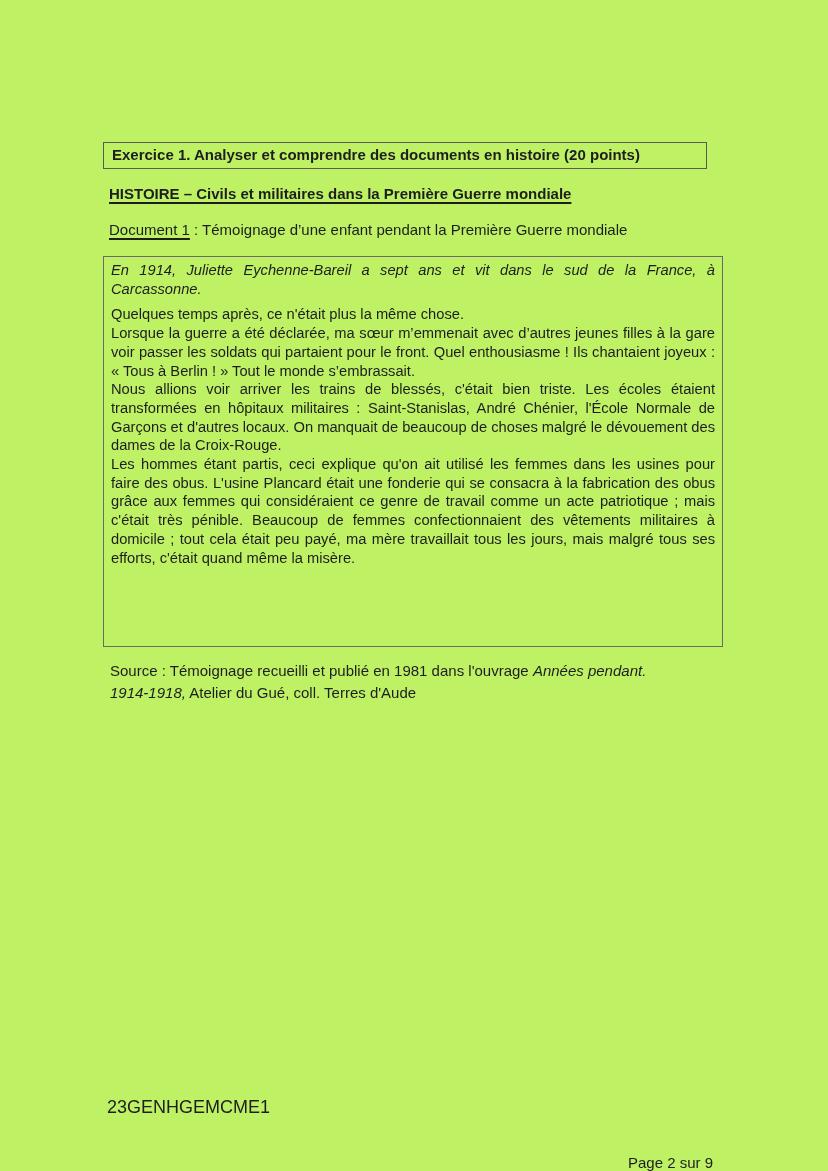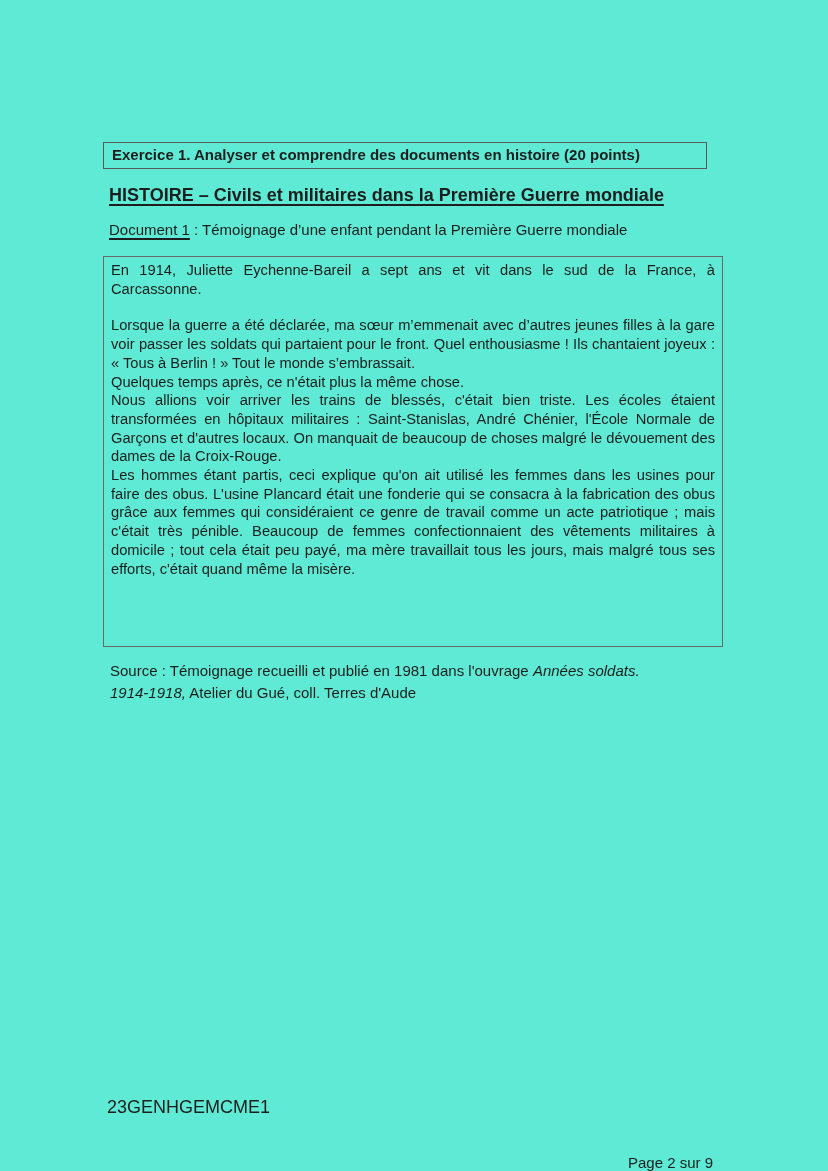--- a/index.html
+++ b/index.html
@@ -1,20 +1,20 @@
 <!DOCTYPE html>
 <html lang="fr"><head>
 <meta charset="utf-8">
 <style>
   html, body { margin: 0; padding: 0; background: #ffffff; }
   .page {
     position: relative;
     width: 828px;
     height: 1171px;
-    background: #5eead4;
+    background: #bef264;
     font-family: "Liberation Sans", "DejaVu Sans", sans-serif;
     color: #1e1e1e;
     overflow: hidden;
   }
   .exercise-box {
     position: absolute;
     left: 103px;
     top: 142px;
     width: 604px;
     box-sizing: border-box;
@@ -23,21 +23,21 @@
     font-size: 15px;
     font-weight: bold;
     line-height: 18px;
     white-space: nowrap;
   }
   .subject-heading {
     position: absolute;
     left: 109px;
     top: 185px;
     margin: 0;
-    font-size: 18px;
+    font-size: 15px;
     font-weight: bold;
     text-decoration: underline;
     text-decoration-thickness: 2px;
     text-underline-offset: 3px;
     white-space: nowrap;
   }
   .doc-heading {
     position: absolute;
     left: 109px;
     top: 221px;
@@ -59,21 +59,22 @@
     min-height: 391px;
     box-sizing: border-box;
     border: 1.5px solid #6a6a6a;
     padding: 4px 7px 6px 7px;
     font-size: 14.7px;
     line-height: 18.7px;
     text-align: justify;
   }
   .doc-box p { margin: 0; }
   .doc-box p.intro {
-    margin-bottom: 18px;
+    font-style: italic;
+    margin-bottom: 7px;
   }
   .source-citation {
     position: absolute;
     left: 110px;
     top: 660px;
     width: 600px;
     margin: 0;
     font-size: 15px;
     line-height: 22px;
   }
@@ -102,28 +103,28 @@
 
   <h1 class="subject-heading">HISTOIRE – Civils et militaires dans la Première Guerre mondiale</h1>
 
   <h2 class="doc-heading">
     <span class="underlined">Document 1</span>
     <span>: Témoignage d’une enfant pendant la Première Guerre mondiale</span>
   </h2>
 
   <div class="doc-box">
     <p class="intro">En 1914, Juliette Eychenne-Bareil a sept ans et vit dans le sud de la France, à Carcassonne.</p>
+    <p>Quelques temps après, ce n'était plus la même chose.</p>
     <p>Lorsque la guerre a été déclarée, ma sœur m’emmenait avec d’autres jeunes filles à la gare voir passer les soldats qui partaient pour le front. Quel enthousiasme ! Ils chantaient joyeux : « Tous à Berlin ! » Tout le monde s’embrassait.</p>
-    <p>Quelques temps après, ce n'était plus la même chose.</p>
     <p>Nous allions voir arriver les trains de blessés, c'était bien triste. Les écoles étaient transformées en hôpitaux militaires : Saint-Stanislas, André Chénier, l'École Normale de Garçons et d'autres locaux. On manquait de beaucoup de choses malgré le dévouement des dames de la Croix-Rouge.</p>
     <p>Les hommes étant partis, ceci explique qu'on ait utilisé les femmes dans les usines pour faire des obus. L'usine Plancard était une fonderie qui se consacra à la fabrication des obus grâce aux femmes qui considéraient ce genre de travail comme un acte patriotique ; mais c'était très pénible. Beaucoup de femmes confectionnaient des vêtements militaires à domicile ; tout cela était peu payé, ma mère travaillait tous les jours, mais malgré tous ses efforts, c'était quand même la misère.</p>
   </div>
 
   <p class="source-citation">
-    <span>Source : Témoignage recueilli et publié en 1981 dans l'ouvrage </span><em>Années soldats.</em><br>
+    <span>Source : Témoignage recueilli et publié en 1981 dans l'ouvrage </span><em>Années pendant.</em><br>
     <em>1914-1918,</em>
     <span>Atelier du Gué, coll. Terres d'Aude</span>
   </p>
 
   <span class="footer-reference">23GENHGEMCME1</span>
 
   <span class="footer-page-indicator">Page 2 sur 9</span>
 
 </div>
 

